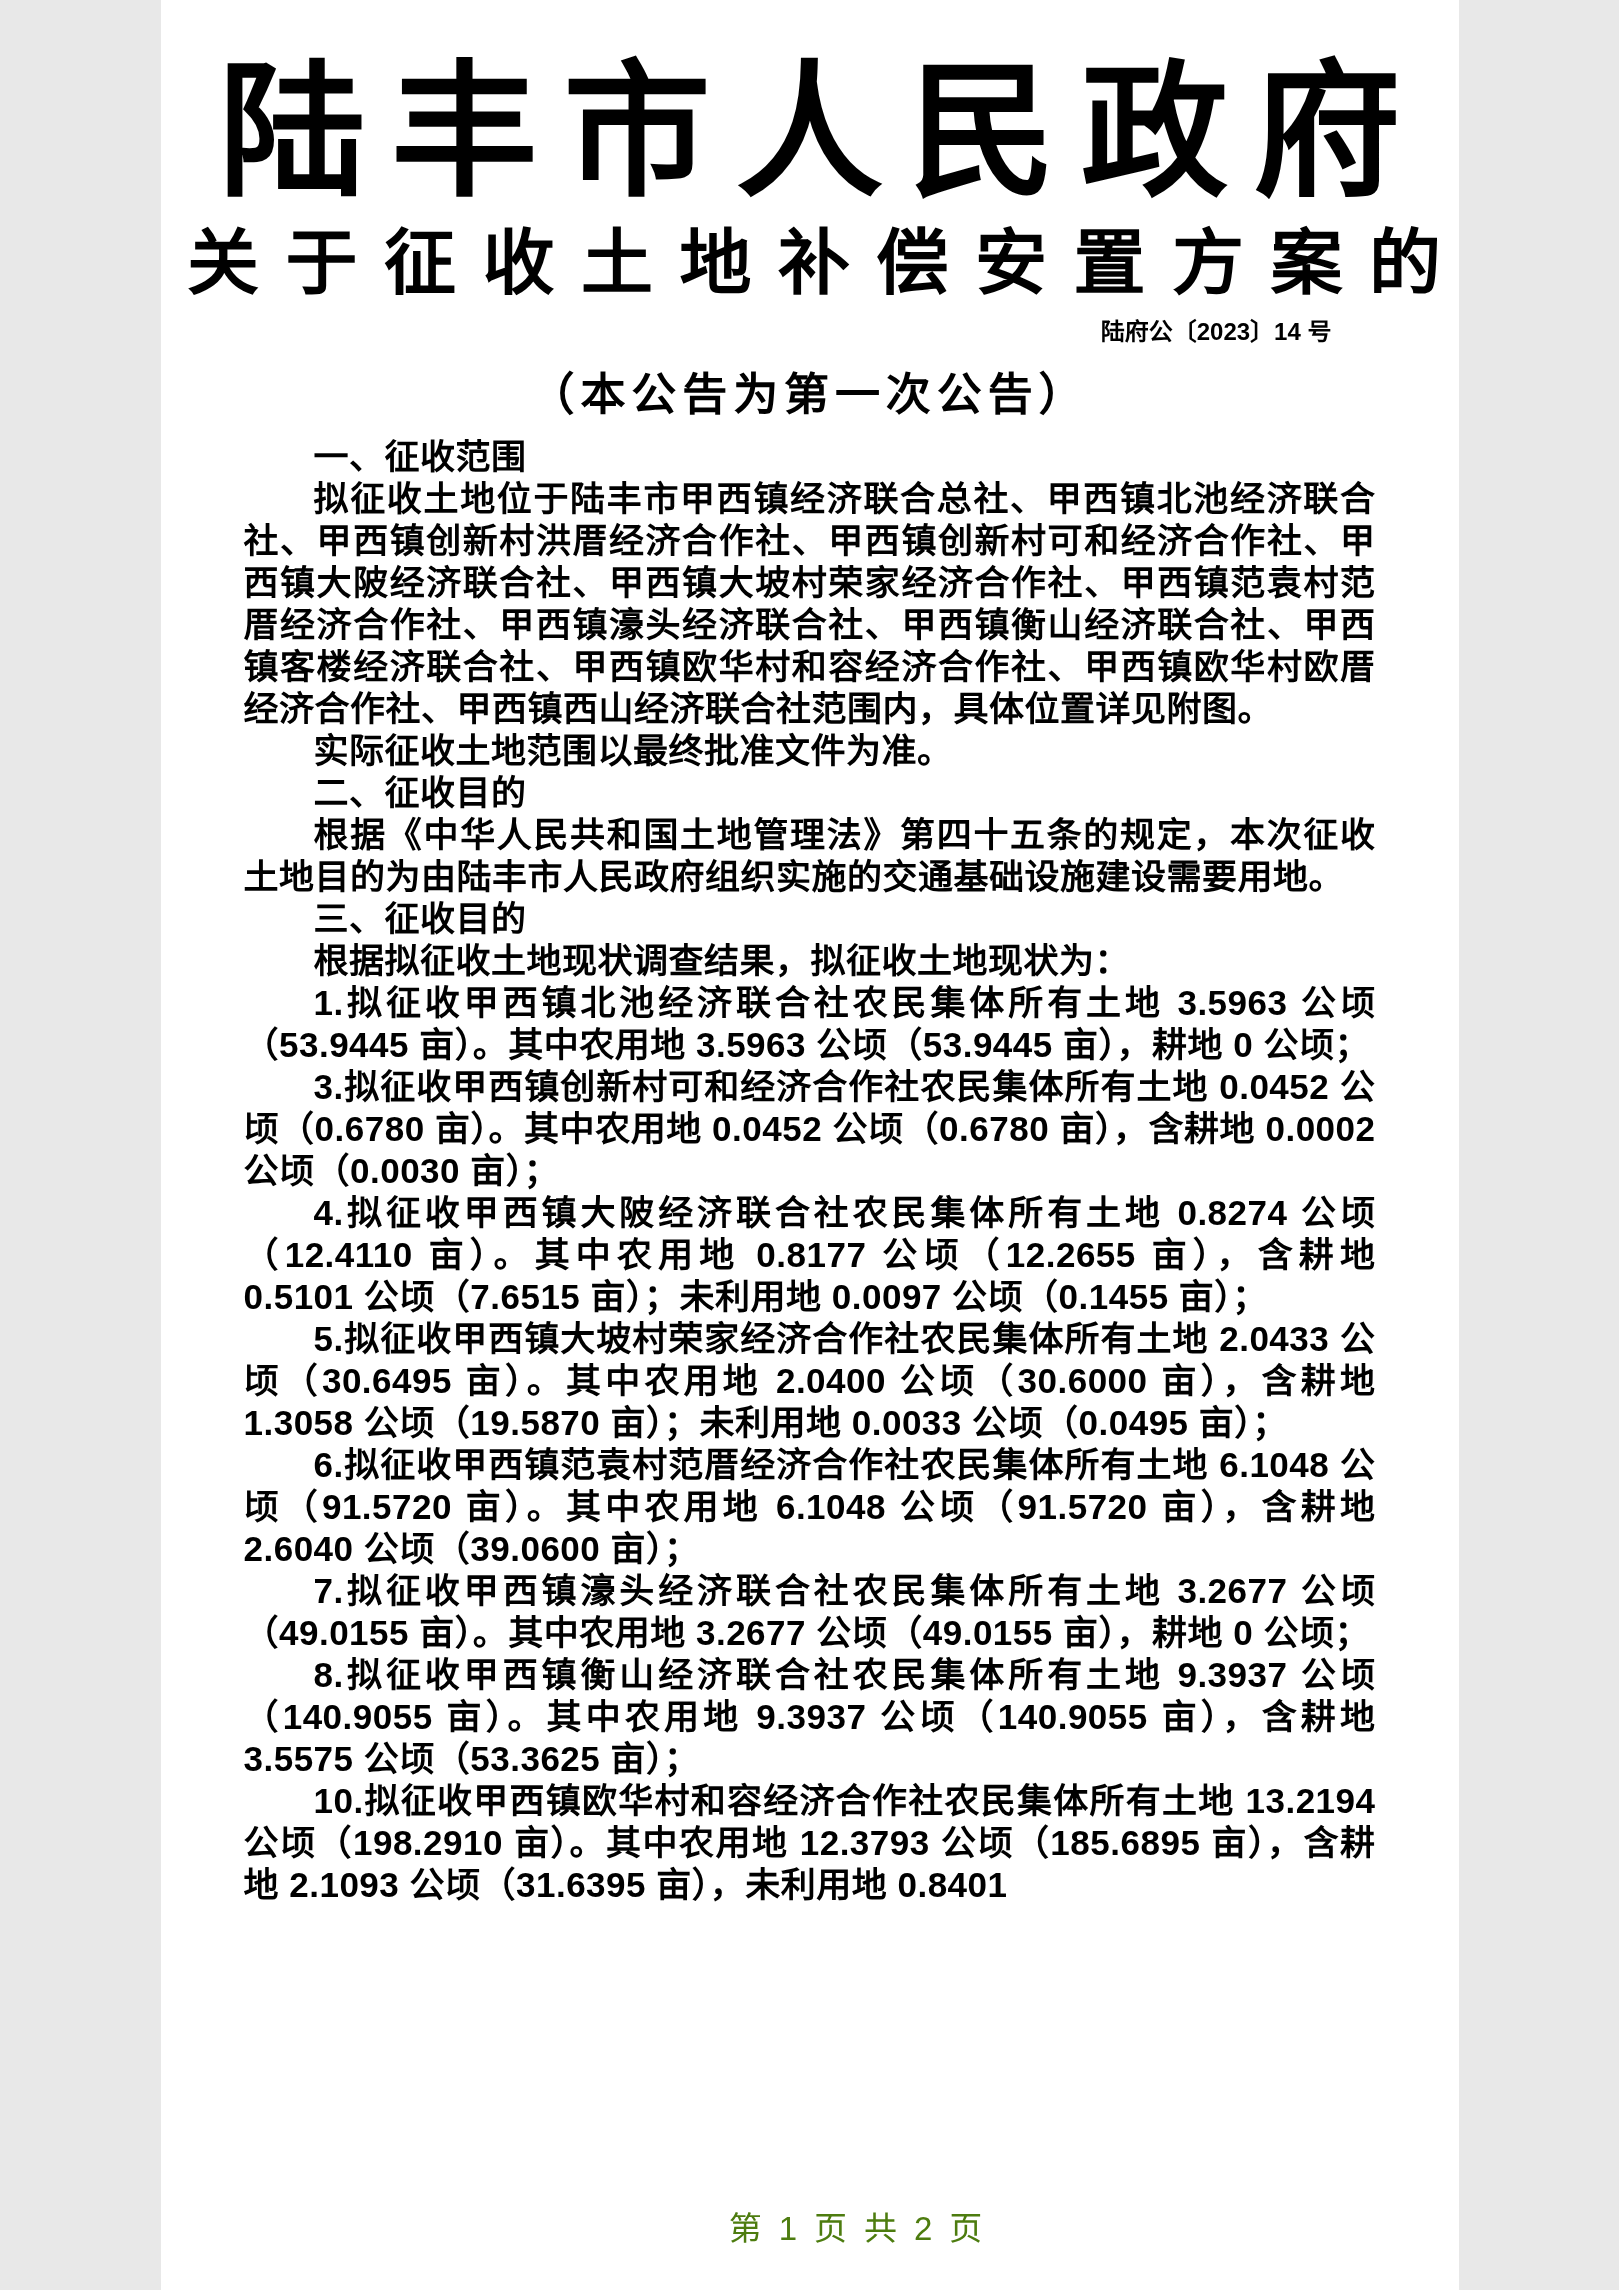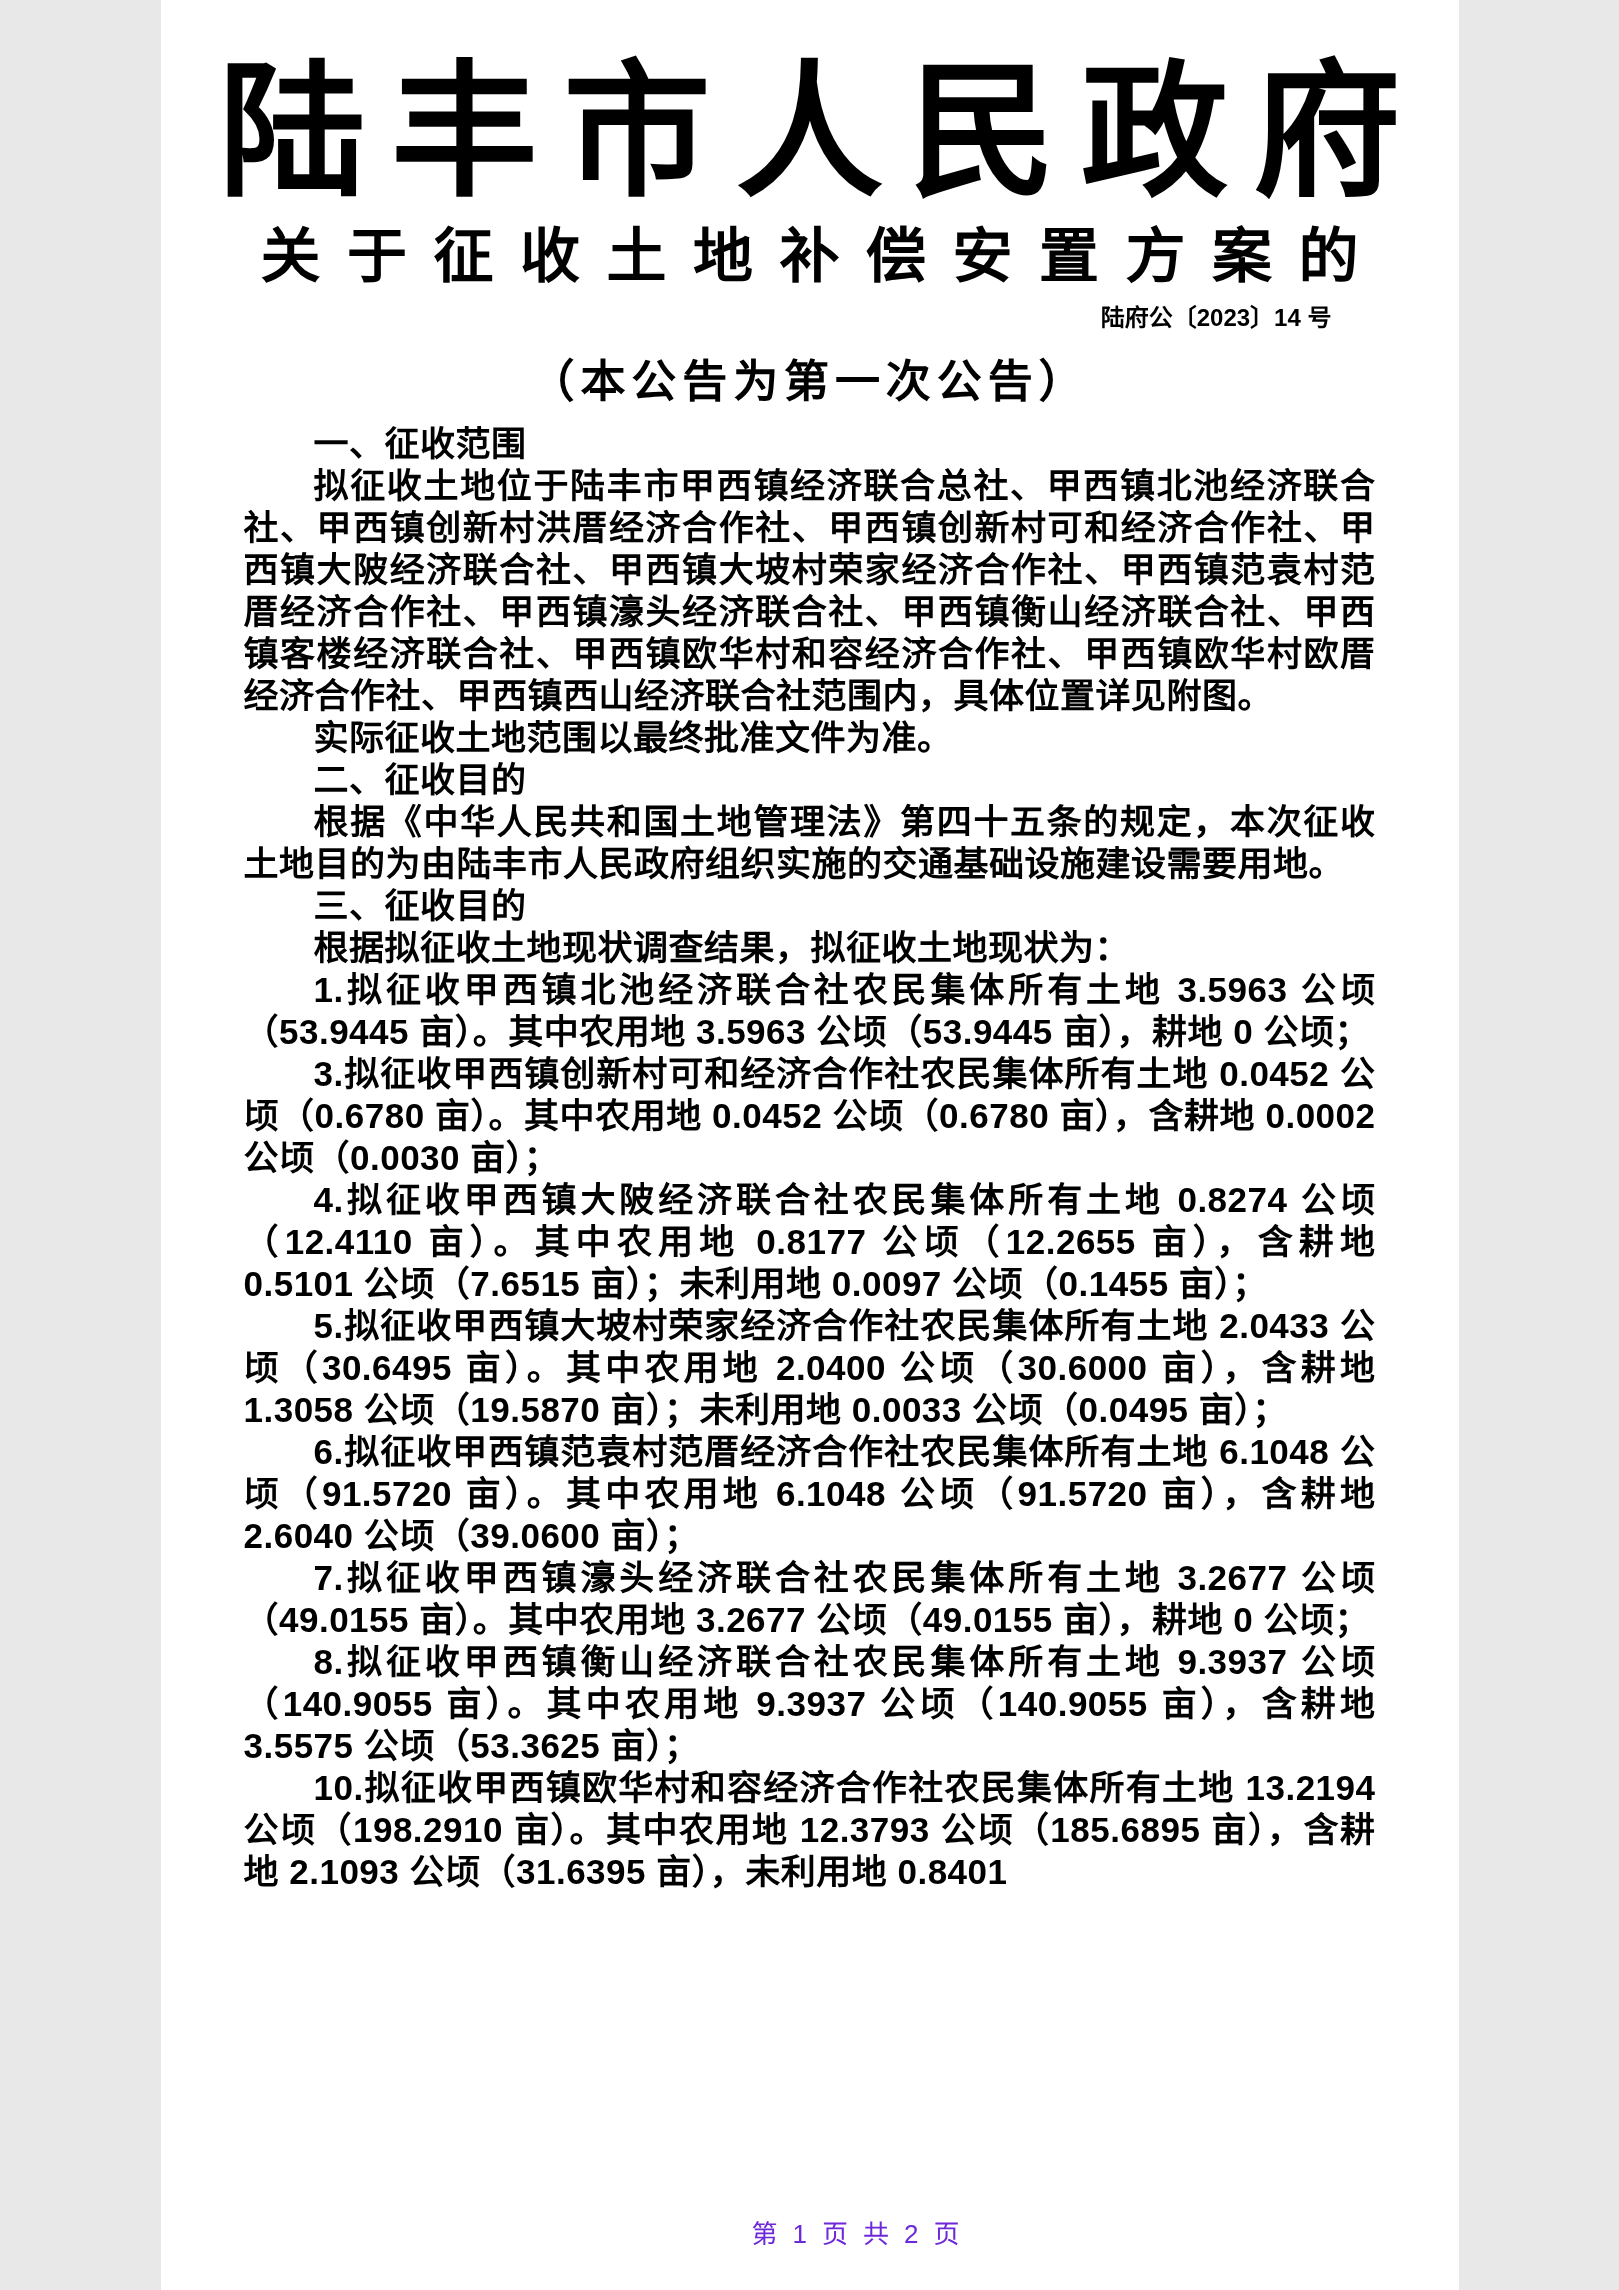--- a/index.html
+++ b/index.html
@@ -26,21 +26,21 @@
   .org-title {
     margin: 0;
     font-size: 147px;
     line-height: 1.08;
     letter-spacing: 25.5px;
     padding-left: 25.5px; 
     white-space: nowrap;
   }
   .subject-line {
     margin-top: 9.8px;
-    font-size: 60px;
+    font-size: 72px;
     line-height: 1.12;
     letter-spacing: 26.5px;
     padding-left: 26.5px;
     white-space: nowrap;
   }
   .doc-type {
     margin-top: 5.9px;
     font-size: 142px;
     line-height: 1.08;
   }
@@ -79,23 +79,23 @@
     text-align: left;
   }
   
   .page-footer {
     position: absolute;
     left: 0;
     bottom: 41px;
     width: 100%;
     text-align: center;
     font-family: "Liberation Sans", "DejaVu Sans", sans-serif;
-    font-size: 26px;
+    font-size: 33px;
     letter-spacing: 3.9px;
-    color: #6d28d9;
+    color: #4d7c0f;
     padding-left: 48px;
   }
 </style>
 </head>
 <body>
 
 <div class="page">
 
   <header class="doc-header">
     <h1 class="org-title">陆丰市人民政府</h1>

